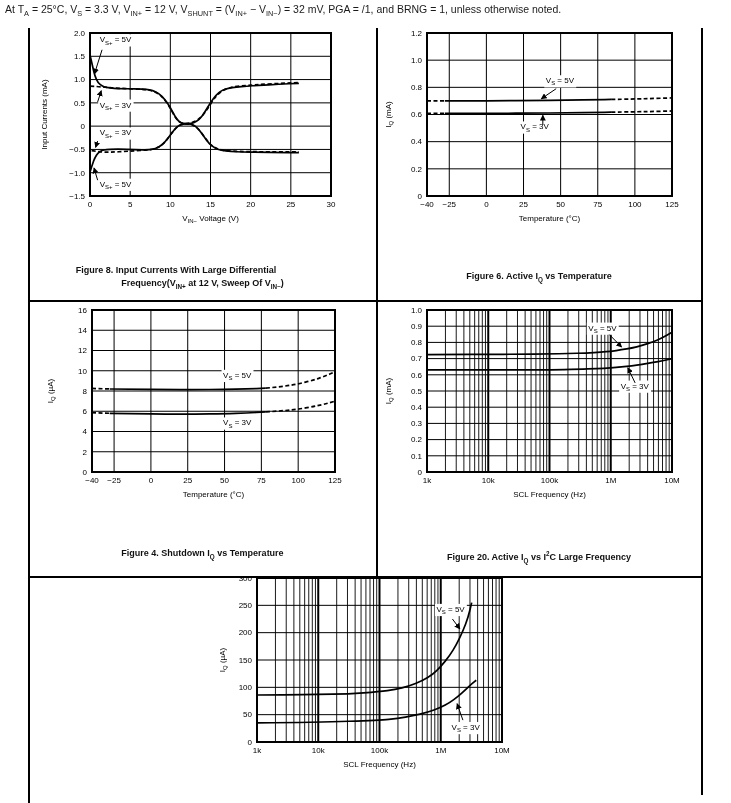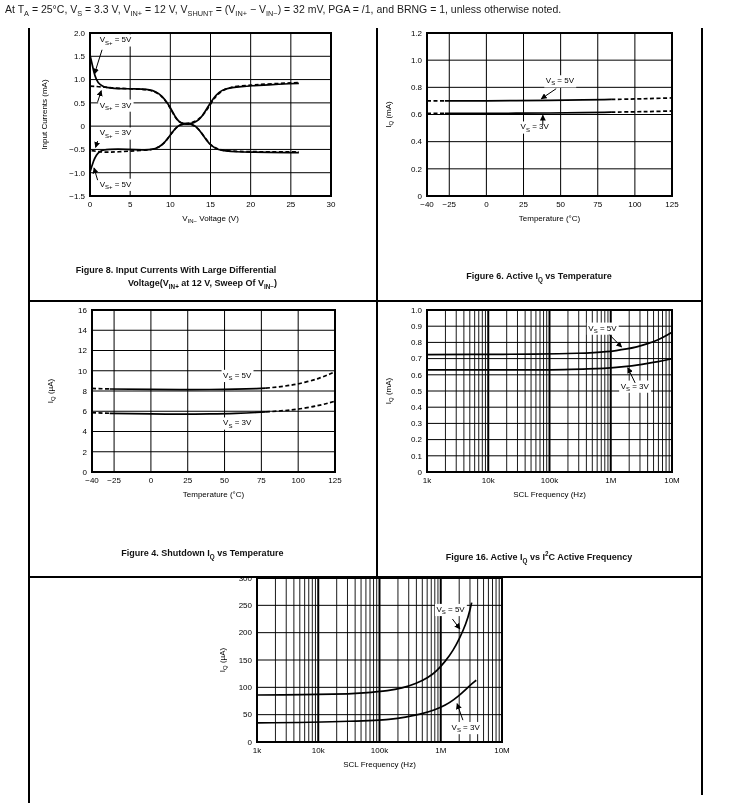--- a/index.html
+++ b/index.html
@@ -375,17 +375,17 @@
         <line x1="423.41" y1="43" x2="430.84" y2="52.84" stroke="#000" stroke-width="1" marker-end="url(#ah-fig12)"></line>
       </g>
       <g>
         <rect x="421.04" y="145.97" width="31.93" height="12.2" fill="#fff"></rect>
         <text x="422.54" y="153.97" font-size="8"><tspan dy="0">V</tspan><tspan dy="2.2" font-size="6">S</tspan><tspan dy="-2.2"> = 3V</tspan></text>
         <line x1="433.91" y1="144.13" x2="428.11" y2="127.73" stroke="#000" stroke-width="1" marker-end="url(#ah-fig12)"></line>
       </g>
     </svg>
 
   <div class="cap" style="left:29px;top:264px;width:294px"><span>Figure 8. Input Currents With Large Differential</span></div>
-  <div class="cap" style="left:29px;top:277px;width:347px"><span>Voltage(V</span><sub>IN+</sub><span> at 12 V, Sweep Of V</span><sub>IN−</sub><span>)</span></div>
+  <div class="cap" style="left:29px;top:277px;width:347px"><span>Frequency(V</span><sub>IN+</sub><span> at 12 V, Sweep Of V</span><sub>IN−</sub><span>)</span></div>
   <div class="cap" style="left:377px;top:270px;width:324px"><span>Figure 6. Active I</span><sub>Q</sub><span> vs Temperature</span></div>
   <div class="cap" style="left:29px;top:547px;width:347px"><span>Figure 4. Shutdown I</span><sub>Q</sub><span> vs Temperature</span></div>
-  <div class="cap" style="left:377px;top:547px;width:324px"><span>Figure 16. Active I</span><sub>Q</sub><span> vs I</span><sup>2</sup><span>C Active Frequency</span></div>
+  <div class="cap" style="left:377px;top:547px;width:324px"><span>Figure 20. Active I</span><sub>Q</sub><span> vs I</span><sup>2</sup><span>C Large Frequency</span></div>
 </div>
 
 </body></html>

